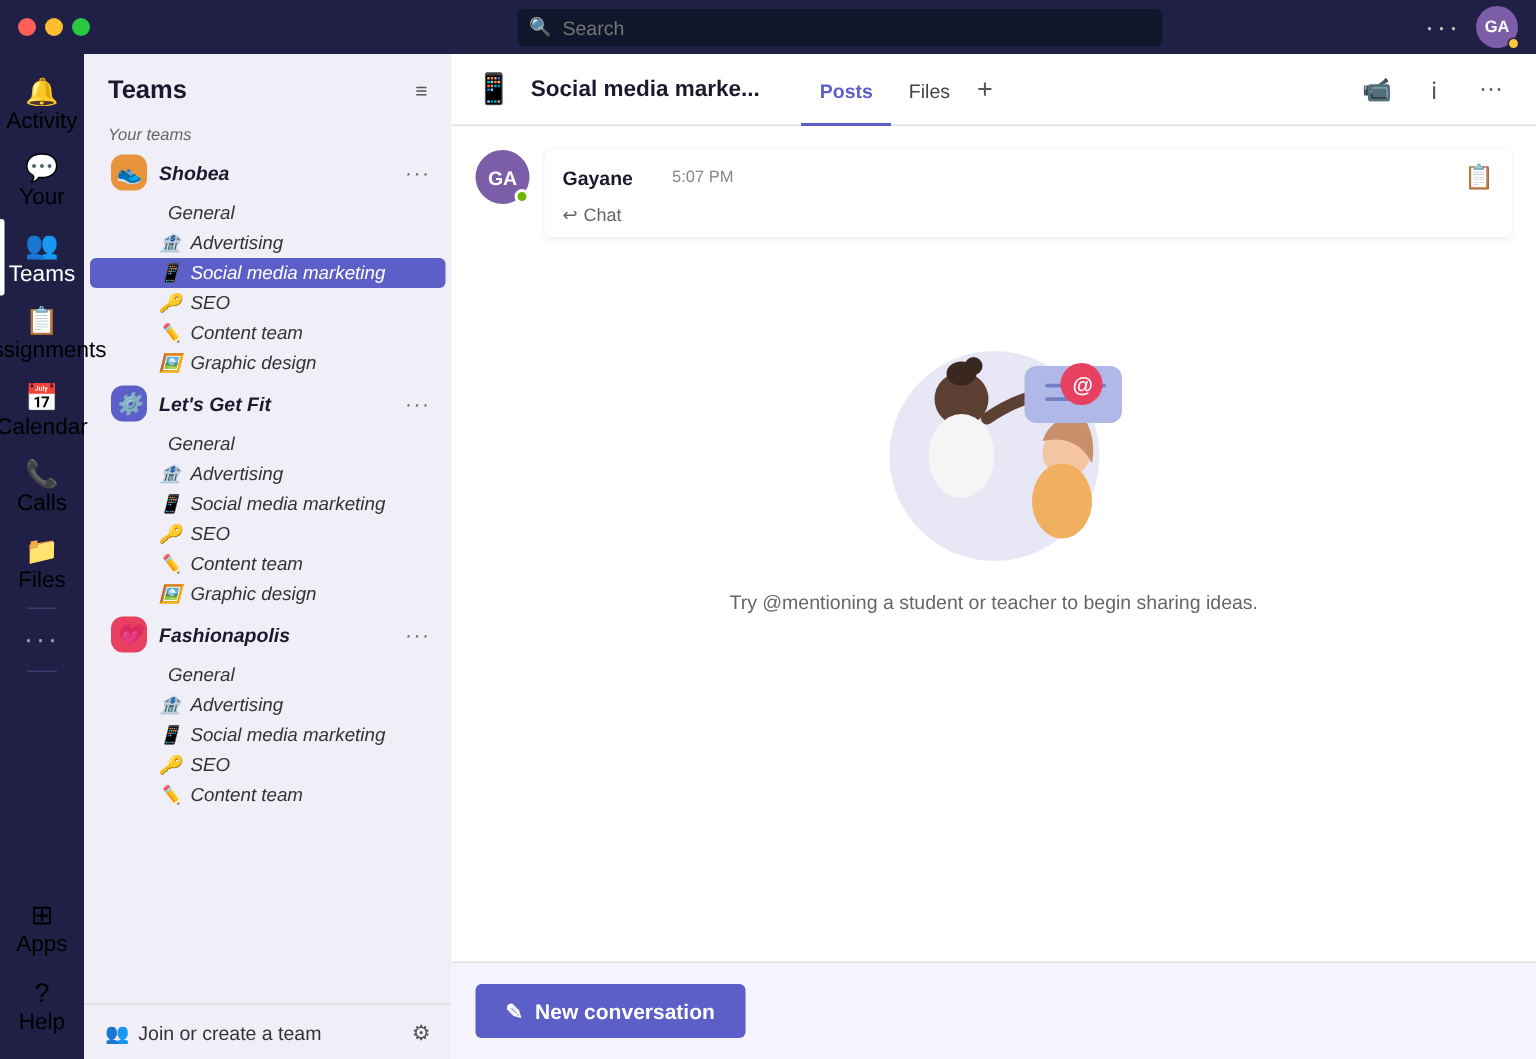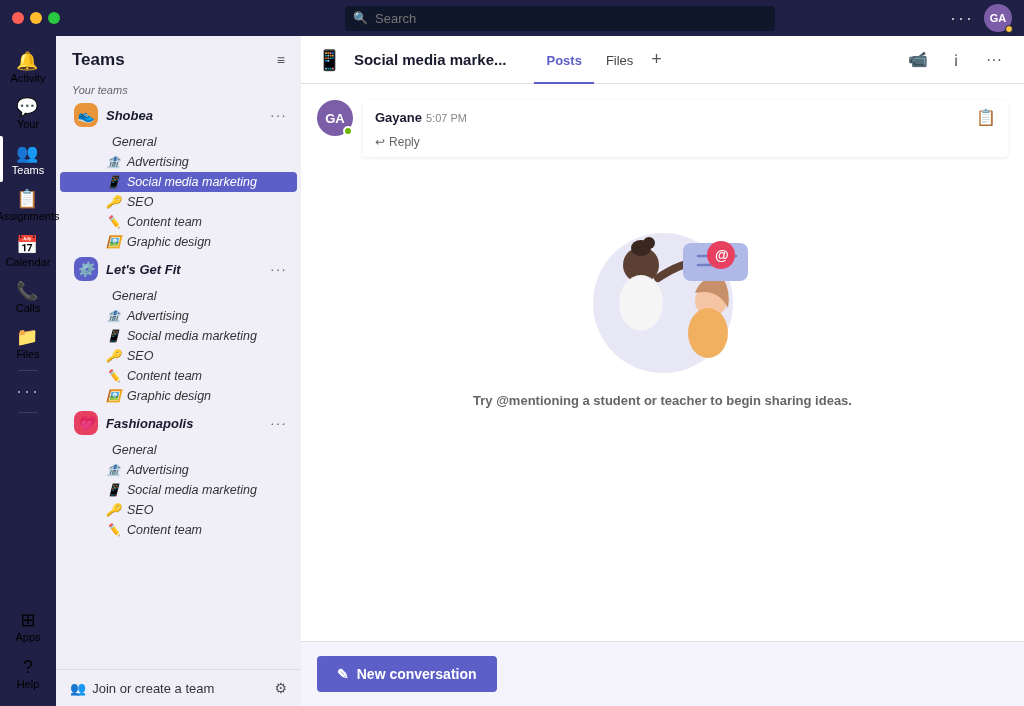--- a/index.html
+++ b/index.html
@@ -71,21 +71,21 @@
     .icon-sidebar {
       width: 56px;
       background: #201f45;
       display: flex;
       flex-direction: column;
       align-items: center;
       padding-top: 8px;
       flex-shrink: 0;
     }
     .nav-icon { font-size: 18px; }
-    .nav-label { font-size: 11px; }
+    .nav-label { font-size: 15px; }
     .nav-item-wrap { position: relative; width: 100%; display: flex; flex-direction: column; align-items: center; padding: 6px 0; }
     .active-bar { position: absolute; left: 0; top: 0; bottom: 0; width: 3px; background: white; border-radius: 0 2px 2px 0; }
     .nav-separator { width: 20px; height: 1px; background: #3a3a6e; margin: 4px 0; }
     .nav-bottom { margin-top: auto; padding-bottom: 10px; display: flex; flex-direction: column; align-items: center; gap: 2px; }
 
     
     .teams-panel {
       width: 245px;
       background: #f0eff8;
       display: flex;
@@ -159,36 +159,36 @@
       background: #7b5ea7; color: white; font-size: 13px; font-weight: bold;
       display: flex; align-items: center; justify-content: center;
       flex-shrink: 0; position: relative;
     }
     .online-dot {
       position: absolute; bottom: 0; right: 0;
       width: 10px; height: 10px; border-radius: 50%; background: #6bb700;
       border: 2px solid white;
     }
     .msg-content { flex: 1; background: white; border-radius: 4px; padding: 8px 12px; box-shadow: 0 1px 4px rgba(0,0,0,0.08); }
-    .msg-header { display: flex; align-items: center; gap: 4px; margin-bottom: 4px; }
+    .msg-header { display: flex; align-items: center; gap: 26px; margin-bottom: 4px; }
     .msg-author { font-size: 13px; font-weight: 700; color: #1a1a2e; }
     .msg-time { font-size: 11px; color: #888; }
     .msg-text { font-size: 13px; color: #333; line-height: 1.4; }
     .msg-mention { color: #5b5fc7; font-weight: 500; }
     .msg-action-icon { margin-left: auto; color: #888; font-size: 16px; cursor: pointer; }
     .reply-row { display: flex; align-items: center; gap: 4px; margin-top: 8px; color: #666; font-size: 12px; cursor: pointer; }
 
     
     .illustration-area {
       display: flex; flex-direction: column; align-items: center;
       justify-content: center; padding: 20px; flex: 1;
     }
     .illustration-svg { width: 220px; height: 180px; margin-bottom: 20px; }
     .illustration-title { font-size: 16px; font-weight: 700; color: #1a1a2e; margin-bottom: 8px; }
-    .illustration-subtitle { font-size: 13px; color: #666; text-align: center; font-weight: bold; }
+    .illustration-subtitle { font-size: 13px; color: #666; text-align: center; }
 
     
     .new-conv-bar {
       padding: 14px 16px;
       border-top: 1px solid #e0e0e0;
       flex-shrink: 0;
       background: #f5f4fc;
     }
     .new-conv-btn {
       background: #5b5fc7;
@@ -384,21 +384,21 @@
           <div class="online-dot"></div>
         </div>
         <div class="msg-content">
           <div class="msg-header">
             <span class="msg-author">Gayane</span>
             <span class="msg-time">5:07 PM</span>
             <span class="msg-action-icon">📋</span>
           </div>
           <div class="reply-row">
             <span>↩</span>
-            <span>Reply</span>
+            <span>Chat</span>
           </div>
         </div>
       </div>
 
       <div class="illustration-area">
         <svg class="illustration-svg" viewBox="0 0 220 180" xmlns="http://www.w3.org/2000/svg">
 
           <circle cx="110" cy="110" r="70" fill="#e8e7f5"></circle>
 
           <circle cx="88" cy="72" r="18" fill="#5c4033"></circle>

